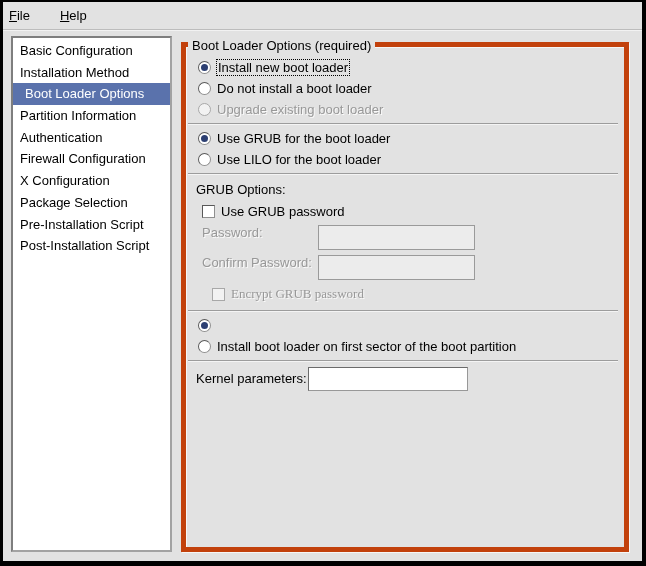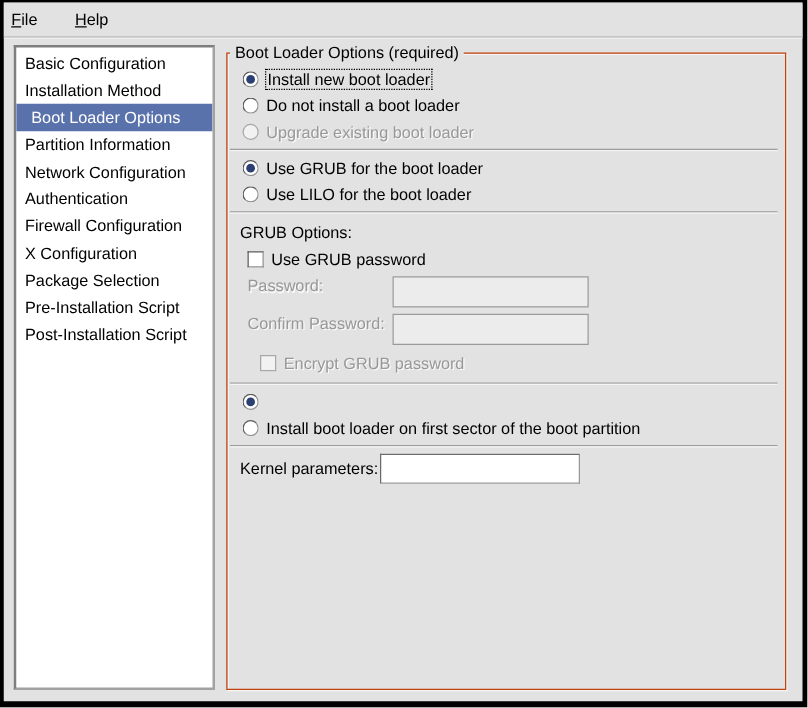--- a/index.html
+++ b/index.html
@@ -47,21 +47,21 @@
     height: 21.7px; line-height: 21.7px;
     padding-left: 7px;
     white-space: nowrap;
     cursor: default;
   }
   .side-item.selected { background: #5a72ac; color: #fff; padding-left: 12px; }
   
   .frame {
     flex: 1; position: relative;
     margin-top: 6px;
-    border: 1px solid #c2410c;
+    border: 5px solid #c2410c;
     box-shadow: inset 1px 1px 0 #f6f6f6, 1px 1px 0 #f6f6f6;
     padding: 10px 4px 0 10px;
   }
   .frame-legend {
     position: absolute; top: -9px; left: 2px;
     background: #e2e2e2; padding: 0 4px;
     white-space: nowrap;
   }
   
   .radio-row, .check-row {
@@ -97,21 +97,21 @@
   .ctl-label.focused { outline: 1px dotted #000; padding: 0 1px; }
   .separator {
     height: 2px; margin: 3px 3px 3px 0;
     border-top: 1px solid #9c9c9c;
     border-bottom: 1px solid #f4f4f4;
     margin-left: -8px; margin-right: 2px;
     padding-left: 8px;
   }
   .section-label { margin: 6px 0 2px 0; height: 18px; line-height: 18px; }
   .check-row.indent1 { margin-left: 6px; }
-  .check-row.indent2 { margin-left: 16px; margin-top: 4px; height: 20px; }
+  .check-row.indent2 { margin-left: 16px; margin-top: 4px; height: 20px; font-family: Liberation Serif, serif; }
   .pw-row {
     display: flex; align-items: flex-start;
     margin-left: 6px; margin-top: 3px; height: 25px;
   }
   .pw-row .pw-label { width: 116px; white-space: nowrap; }
   .text-input {
     width: 157px; height: 25px;
     border: 1px solid;
     font-family: "Liberation Sans", sans-serif; font-size: 13px;
     padding: 0 3px;
@@ -145,21 +145,20 @@
     <span class="menu-item"><span class="mn">H</span><span>elp</span></span>
   </div>
 
   <div class="main">
 
     <div class="sidebar">
       <div class="side-item">Basic Configuration</div>
       <div class="side-item">Installation Method</div>
       <div class="side-item selected">Boot Loader Options</div>
       <div class="side-item">Partition Information</div>
-      <div class="side-item">Network Configuration</div>
       <div class="side-item">Authentication</div>
       <div class="side-item">Firewall Configuration</div>
       <div class="side-item">X Configuration</div>
       <div class="side-item">Package Selection</div>
       <div class="side-item">Pre-Installation Script</div>
       <div class="side-item">Post-Installation Script</div>
     </div>
 
     <div class="frame">
       <div class="frame-legend">Boot Loader Options (required)</div>

